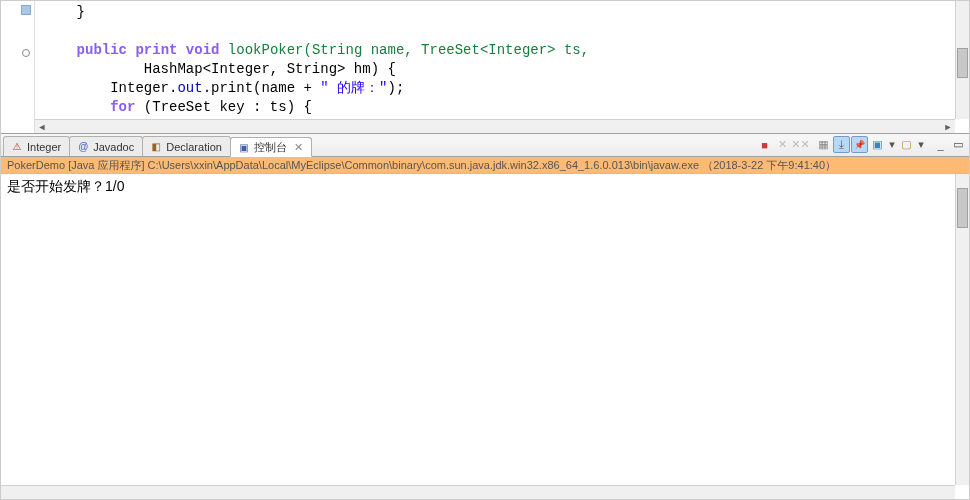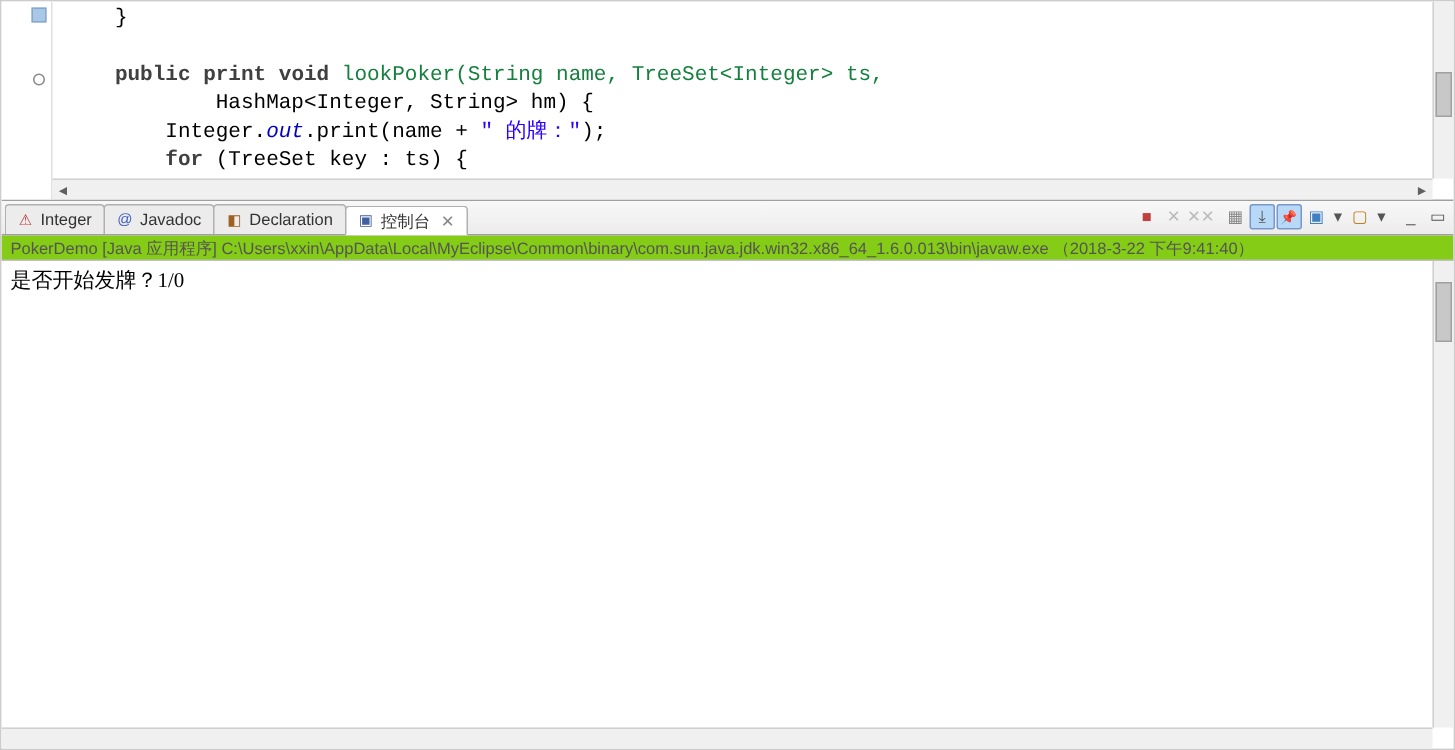--- a/index.html
+++ b/index.html
@@ -4,45 +4,45 @@
   <style>
     * { margin: 0; padding: 0; box-sizing: border-box; }
     body { font-family: "Microsoft YaHei", Arial, sans-serif; font-size: 12px; background: #fff; width: 970px; height: 500px; overflow: hidden; border: 1px solid #ccc; }
     
     .editor-pane { height: 133px; background: #fff; position: relative; border-bottom: 1px solid #a0a0a0; }
     .editor-gutter { position: absolute; left: 0; top: 0; width: 34px; height: 100%; background: #fff; border-right: 1px solid #e0e0e0; }
     .gutter-mark { position: absolute; left: 20px; width: 10px; height: 10px; }
     .gutter-mark.m1 { top: 4px; background: #a8c8e8; border: 1px solid #88a8c8; }
     .gutter-mark.m2 { top: 48px; width: 8px; height: 8px; border: 1px solid #888; border-radius: 50%; background: #fff; left: 21px; }
     .code-area { position: absolute; left: 34px; right: 14px; top: 0; bottom: 14px; font-family: Consolas, "Courier New", monospace; font-size: 14px; line-height: 19px; white-space: pre; padding: 2px 8px; overflow: hidden; }
-    .kw-purple { color: #404040; font-weight: bold; }
-    .kw-blue { color: #0000c0; font-style: italic; }
+    .kw-purple { color: #8b5cf6; font-weight: bold; }
+    .kw-blue { color: #0000c0; }
     .str-blue { color: #2a00ff; }
     .type { color: #15803d; }
     .editor-vscroll { position: absolute; right: 0; top: 0; width: 14px; height: calc(100% - 14px); background: #f0f0f0; border-left: 1px solid #d0d0d0; }
     .editor-vscroll .thumb { position: absolute; left: 1px; right: 1px; top: 40%; height: 30px; background: #c8c8c8; border: 1px solid #a0a0a0; }
     .editor-hscroll { position: absolute; left: 34px; right: 14px; bottom: 0; height: 14px; background: #f0f0f0; border-top: 1px solid #d0d0d0; }
     .editor-hscroll .arrow { position: absolute; width: 14px; height: 12px; top: 1px; color: #606060; font-size: 9px; text-align: center; line-height: 12px; }
     .editor-hscroll .arrow.left { left: 0; }
     .editor-hscroll .arrow.right { right: 0; }
     
     .tabs-bar { height: 23px; background: linear-gradient(#f8f8f8, #ececec); border-bottom: 1px solid #a0a0a0; display: flex; align-items: flex-end; padding-left: 2px; position: relative; }
     .tab { display: flex; align-items: center; gap: 3px; padding: 3px 8px 3px 6px; background: #ececec; border: 1px solid #b0b0b0; border-bottom: none; margin-right: -1px; border-radius: 3px 3px 0 0; font-size: 11px; color: #333; cursor: pointer; height: 20px; }
     .tab.active { background: #fff; position: relative; z-index: 2; border-bottom: 1px solid #fff; margin-bottom: -1px; }
     .tab-icon { width: 14px; height: 14px; display: inline-flex; align-items: center; justify-content: center; font-size: 10px; }
     .tab-close { margin-left: 4px; color: #888; font-size: 11px; cursor: pointer; }
     .tabs-toolbar { position: absolute; right: 2px; top: 2px; display: flex; gap: 1px; align-items: center; }
     .tbtn { width: 17px; height: 17px; display: inline-flex; align-items: center; justify-content: center; font-size: 11px; color: #555; cursor: pointer; border-radius: 2px; }
     .tbtn.disabled { color: #bbb; cursor: default; }
     .tbtn.active-toggle { background: #b8d8f8; border: 1px solid #7898c8; }
     
-    .launch-bar { height: 17px; background: #84cc16; border-bottom: 1px solid #c0c0c0; font-size: 11px; color: #555; padding: 1px 6px; white-space: nowrap; overflow: hidden; }
+    .launch-bar { height: 17px; background: #fdba74; border-bottom: 1px solid #c0c0c0; font-size: 11px; color: #555; padding: 1px 6px; white-space: nowrap; overflow: hidden; }
     
     .console-pane { height: calc(500px - 133px - 23px - 17px - 2px); background: #fff; position: relative; }
-    .console-content { position: absolute; left: 2px; right: 14px; top: 2px; bottom: 14px; font-family: Liberation Serif, serif; font-size: 14px; padding: 2px 4px; white-space: pre-wrap; }
+    .console-content { position: absolute; left: 2px; right: 14px; top: 2px; bottom: 14px; font-family: Liberation Sans, sans-serif; font-size: 14px; padding: 2px 4px; white-space: pre-wrap; }
     .console-vscroll { position: absolute; right: 0; top: 0; width: 14px; bottom: 14px; background: #f0f0f0; border-left: 1px solid #d0d0d0; }
     .console-vscroll .thumb { position: absolute; left: 1px; right: 1px; top: 14px; height: 40px; background: #c8c8c8; border: 1px solid #a0a0a0; }
     .console-hscroll { position: absolute; left: 0; right: 14px; bottom: 0; height: 14px; background: #f0f0f0; border-top: 1px solid #d0d0d0; }
     
     .ic-problems { color: #c04040; }
     .ic-javadoc { color: #4060c0; }
     .ic-decl { color: #a06020; }
     .ic-console { color: #4060a0; }
   </style>
 </head>

